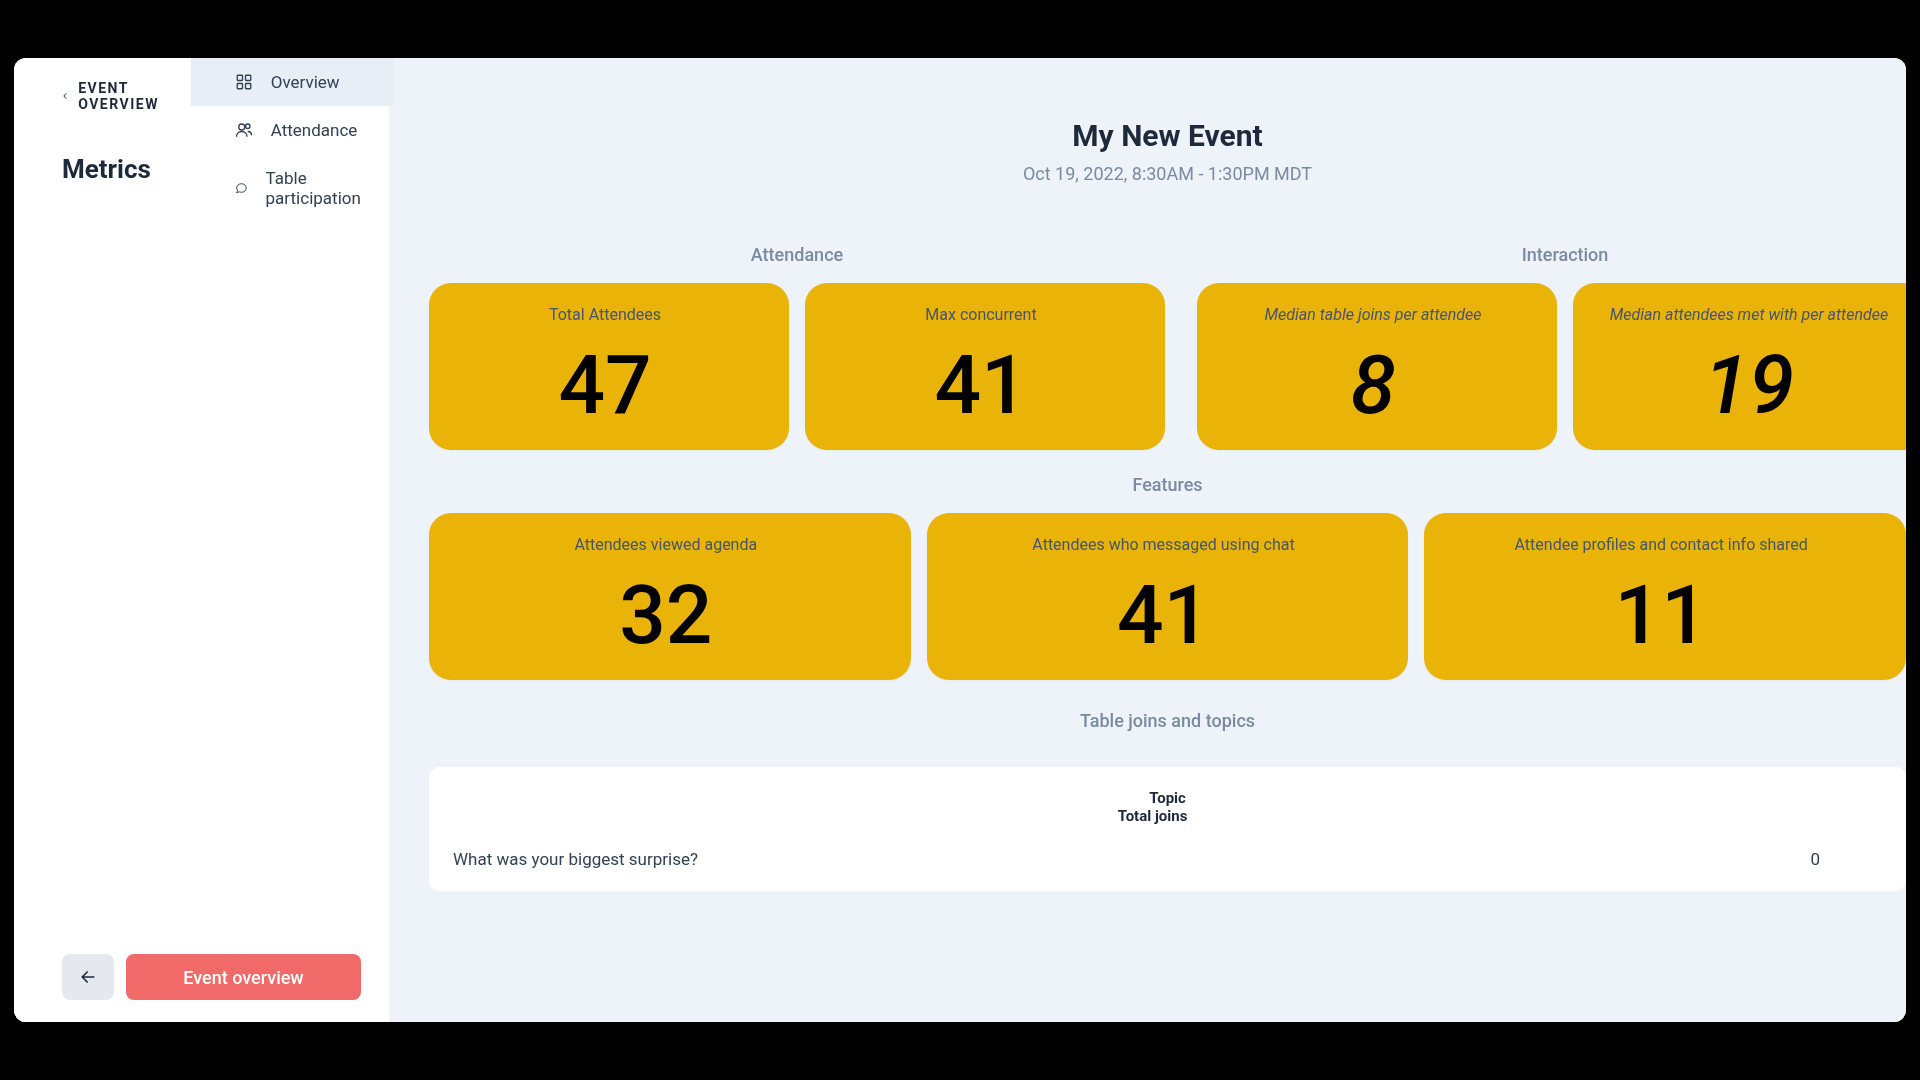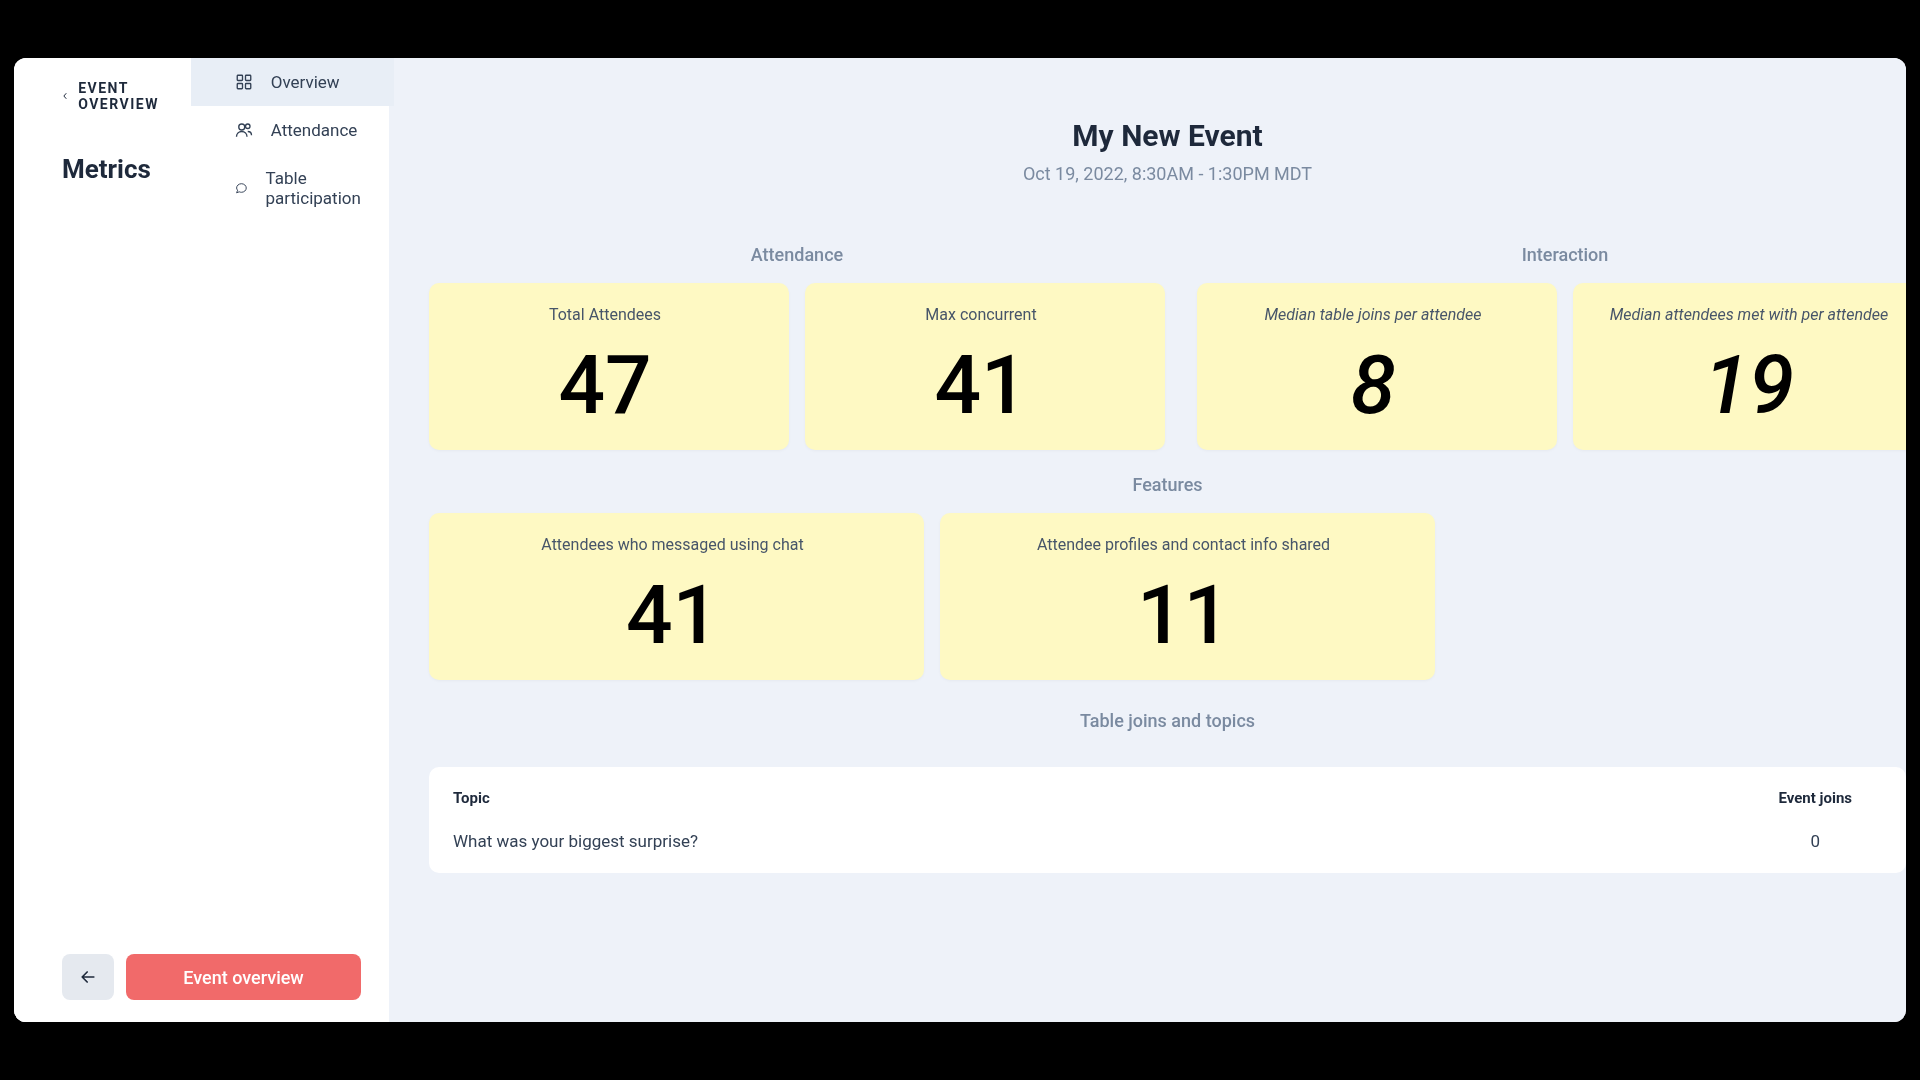--- a/index.html
+++ b/index.html
@@ -176,22 +176,22 @@
   font-weight: 500;
   margin-bottom: 18px;
 }
 
 .cards-row {
   display: flex;
   gap: 16px;
 }
 
 .metric-card {
-  background: #fef9c3;
-  border-radius: 10px;
+  background: #eab308;
+  border-radius: 22px;
   padding: 22px 24px 24px 16px;
   box-shadow: 0 1px 3px rgba(0,0,0,0.04);
 }
 
 .metric-card.w1 { width: 360px; }
 .metric-card.w2 { width: 360px; font-style: italic; }
 .metric-card.w3 { width: 495px; }
 
 .metric-card-label {
   font-size: 16px;
@@ -217,20 +217,21 @@
   padding: 22px 24px;
 }
 
 .table-header {
   display: flex;
   justify-content: space-between;
   font-size: 15px;
   font-weight: 700;
   color: #1e293b;
   margin-bottom: 24px;
+  flex-direction: column;
 }
 
 .table-row {
   display: flex;
   justify-content: space-between;
   font-size: 17px;
   color: #334155;
 }
 
 .features-row {
@@ -321,36 +322,40 @@
             <div class="metric-card-value">19</div>
           </div>
         </div>
       </div>
     </div>
 
     <div class="metrics-group">
       <div class="group-label">Features</div>
       <div class="features-row">
         <div class="metric-card w3">
+          <div class="metric-card-label">Attendees viewed agenda</div>
+          <div class="metric-card-value">32</div>
+        </div>
+        <div class="metric-card w3">
           <div class="metric-card-label">Attendees who messaged using chat</div>
           <div class="metric-card-value">41</div>
         </div>
         <div class="metric-card w3">
           <div class="metric-card-label">Attendee profiles and contact info shared</div>
           <div class="metric-card-value">11</div>
         </div>
       </div>
     </div>
 
     <div class="table-section metrics-group">
       <div class="group-label">Table joins and topics</div>
       <div class="table-container">
         <div class="table-header">
           <span>Topic</span>
-          <span style="margin-right:30px;">Event joins</span>
+          <span style="margin-right:30px;">Total joins</span>
         </div>
         <div class="table-row">
           <span>What was your biggest surprise?</span>
           <span style="margin-right:62px;">0</span>
         </div>
       </div>
     </div>
 
   </div>
 </div>

